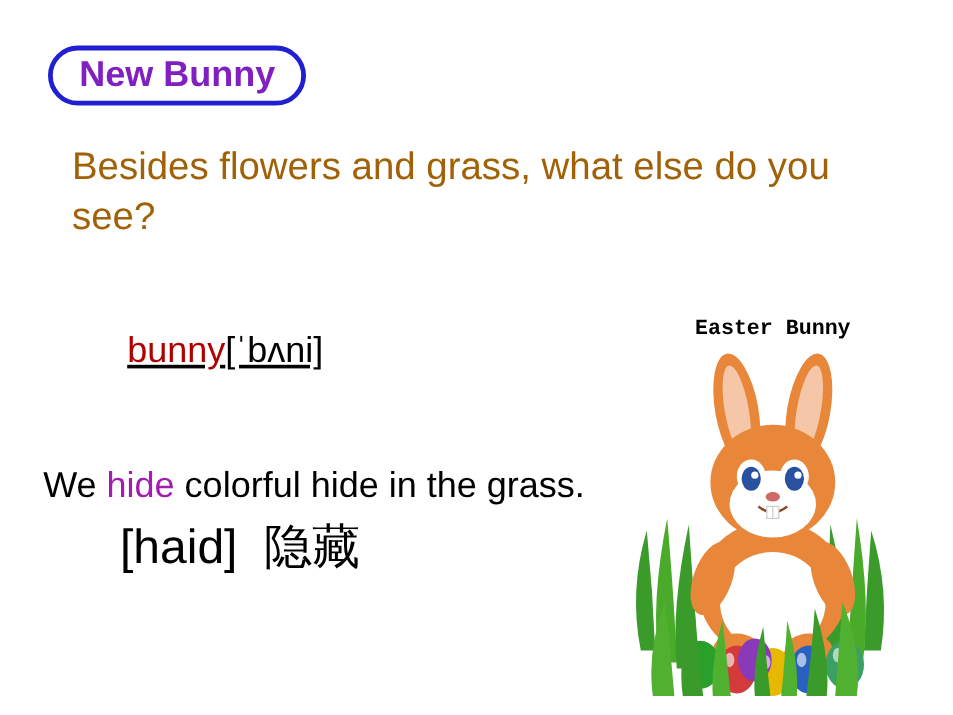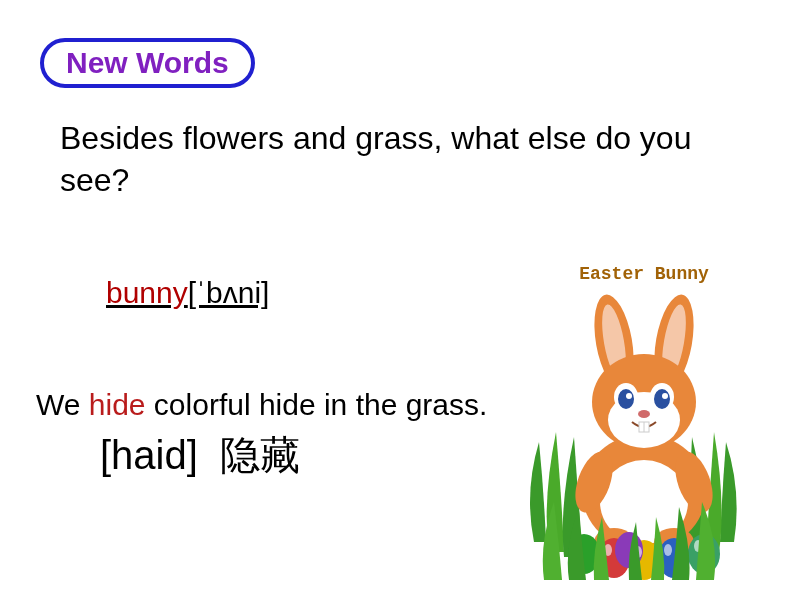--- a/index.html
+++ b/index.html
@@ -26,21 +26,21 @@
       font-weight: bold;
       color: #8020c0;
       font-family: Arial, sans-serif;
     }
     .question {
       position: absolute;
       top: 118px;
       left: 60px;
       right: 60px;
       font-size: 32px;
-      color: #000000;
+      color: #a16207;
       line-height: 1.3;
     }
     .bunny-line {
       position: absolute;
       top: 276px;
       left: 106px;
       font-size: 30px;
       color: #000;
       text-decoration: underline;
     }
@@ -48,21 +48,21 @@
       color: #b00000;
     }
     .sentence {
       position: absolute;
       top: 388px;
       left: 36px;
       font-size: 30px;
       color: #000;
     }
     .sentence .word {
-      color: #b91c1c;
+      color: #a21caf;
     }
     .hide-phonetic {
       position: absolute;
       top: 428px;
       left: 100px;
       font-size: 40px;
       color: #000;
     }
     .bunny-image {
       position: absolute;
@@ -72,35 +72,35 @@
       height: 320px;
     }
     .bunny-title {
       position: absolute;
       top: 4px;
       left: 50%;
       transform: translateX(-50%);
       font-family: "Courier New", monospace;
       font-weight: bold;
       font-size: 18px;
-      color: #a16207;
+      color: #000000;
     }
     .bunny-svg {
       position: absolute;
       top: 32px;
       left: 0;
       width: 260px;
       height: 288px;
     }
   </style>
 </head>
 <body>
 
 <div class="badge">
-  <span>New Words</span>
+  <span>New Bunny</span>
 </div>
 
 <div class="question">Besides flowers and grass, what else do you see?</div>
 
 <div class="bunny-line">
   <span class="word">bunny</span><span>[ˈbʌni]</span>
 </div>
 
 <div class="sentence">
   <span>We </span><span class="word">hide</span><span> colorful hide in the grass.</span>

